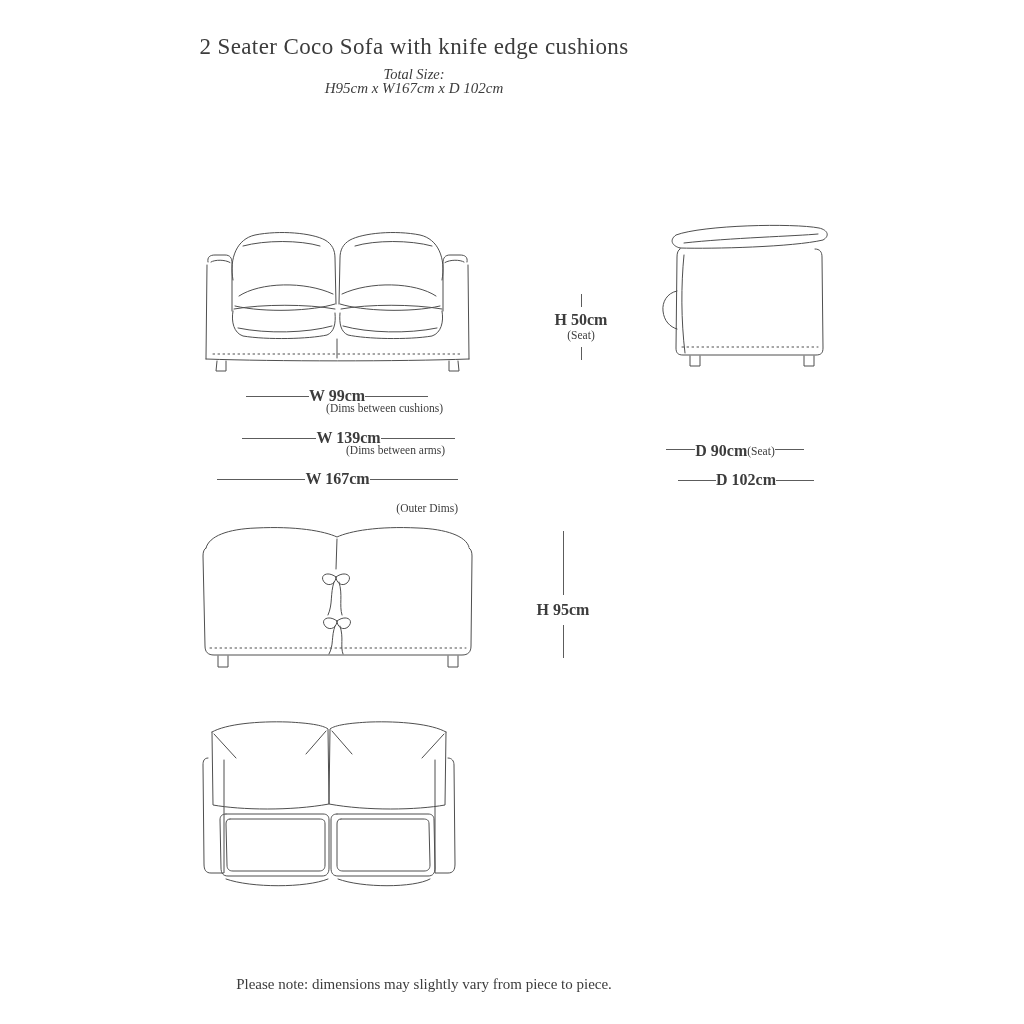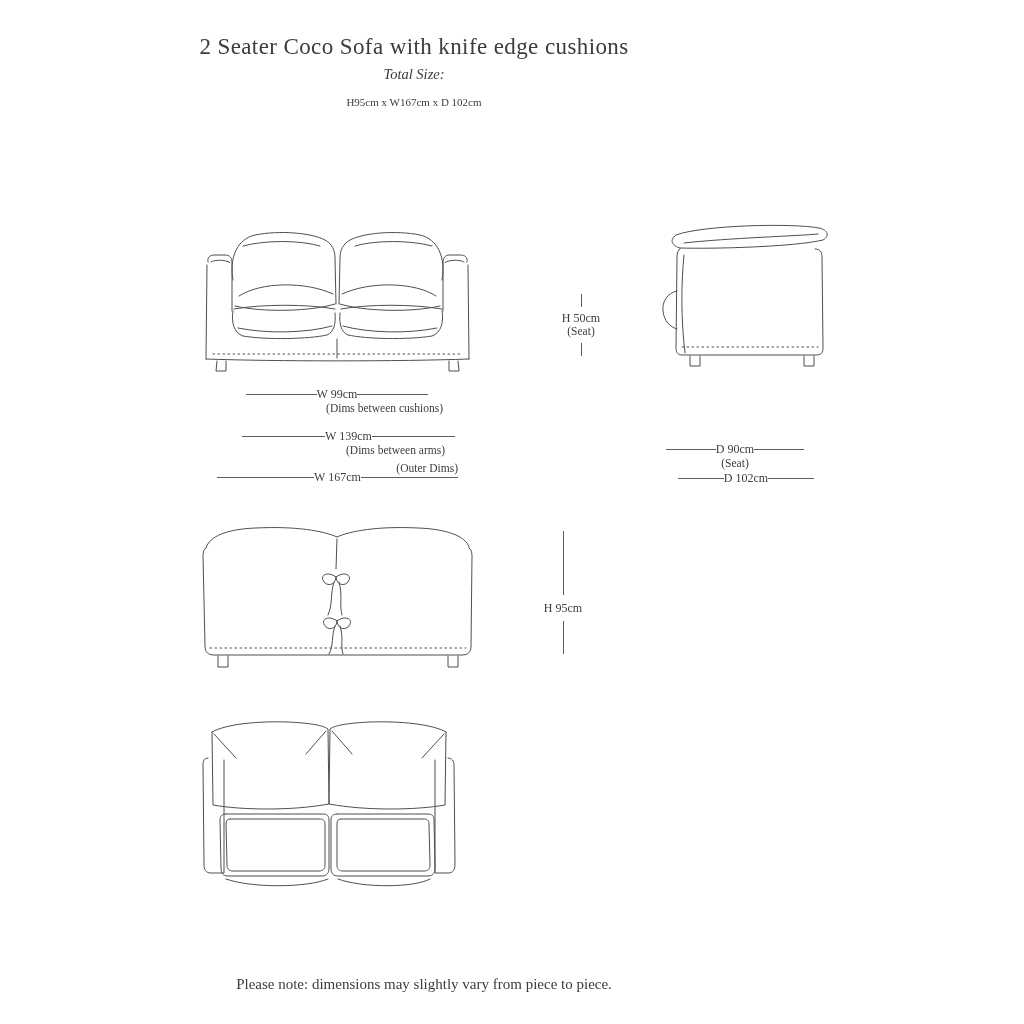--- a/index.html
+++ b/index.html
@@ -8,31 +8,31 @@
     background: #ffffff;
     font-family: "Liberation Serif", "DejaVu Serif", serif;
     color: #3c3c3c;
     position: relative;
     overflow: hidden;
   }
   .abs { position: absolute; }
   .center-text { left: 0; width: 828px; text-align: center; }
   .title    { top: 34px;  font-size: 23px; letter-spacing: .4px; }
   .ts-label { top: 66px;  font-size: 14.5px; font-style: italic; }
-  .ts-value { top: 96px;  font-size: 11px; }
+  .ts-value { top: 80px;  font-size: 15px; font-style: italic; }
   .footer   { top: 976px; font-size: 15px; padding-left: 10px; }
 
   .dim-row { position: absolute; display: flex; align-items: center; gap: 0; }
   .dim-line { flex: 1 1 auto; height: 0; border-top: 1px solid #5c5c5c; }
-  .dim-label { font-size: 12px; white-space: nowrap; line-height: 1; }
+  .dim-label { font-size: 16px; white-space: nowrap; line-height: 1; font-weight: bold; }
   .dim-sub { position: absolute; font-size: 11.5px; text-align: right; line-height: 1.15; }
 
   .vdim { position: absolute; display: flex; flex-direction: column; align-items: center; }
   .vtick { width: 1px; background: #5c5c5c; }
-  .stack { display: flex; flex-direction: column; align-items: center; }
+  .stack { display: flex; flex-direction: row; align-items: center; }
 
   svg.sketch { position: absolute; overflow: visible; }
   svg.sketch path {
     fill: none; stroke: #4f4f4f; stroke-width: 1;
     stroke-linecap: round; stroke-linejoin: round;
   }
   svg.sketch path.dotted { stroke-dasharray: 1.6 3.4; }
 </style>
 </head>
 <body>
@@ -117,21 +117,21 @@
   <span class="dim-label">W 139cm</span>
   <span class="dim-line"></span>
 </div>
 <div class="dim-sub" style="left:232px; top:444px; width:213px">(Dims between arms)</div>
 
 <div class="dim-row" style="left:217px; top:471px; width:241px">
   <span class="dim-line"></span>
   <span class="dim-label">W 167cm</span>
   <span class="dim-line"></span>
 </div>
-<div class="dim-sub" style="left:217px; top:462px; width:241px">(Outer Dims)</div>
+<div class="dim-sub" style="left:217px; top:502px; width:241px">(Outer Dims)</div>
 
 <div class="dim-row" style="left:666px; top:443px; width:138px; align-items:flex-start">
   <span class="dim-line" style="margin-top:6px"></span>
   <span class="stack">
     <span class="dim-label">D 90cm</span>
     <span class="dim-sub" style="position:static; margin-top:2px">(Seat)</span>
   </span>
   <span class="dim-line" style="margin-top:6px"></span>
 </div>
 

